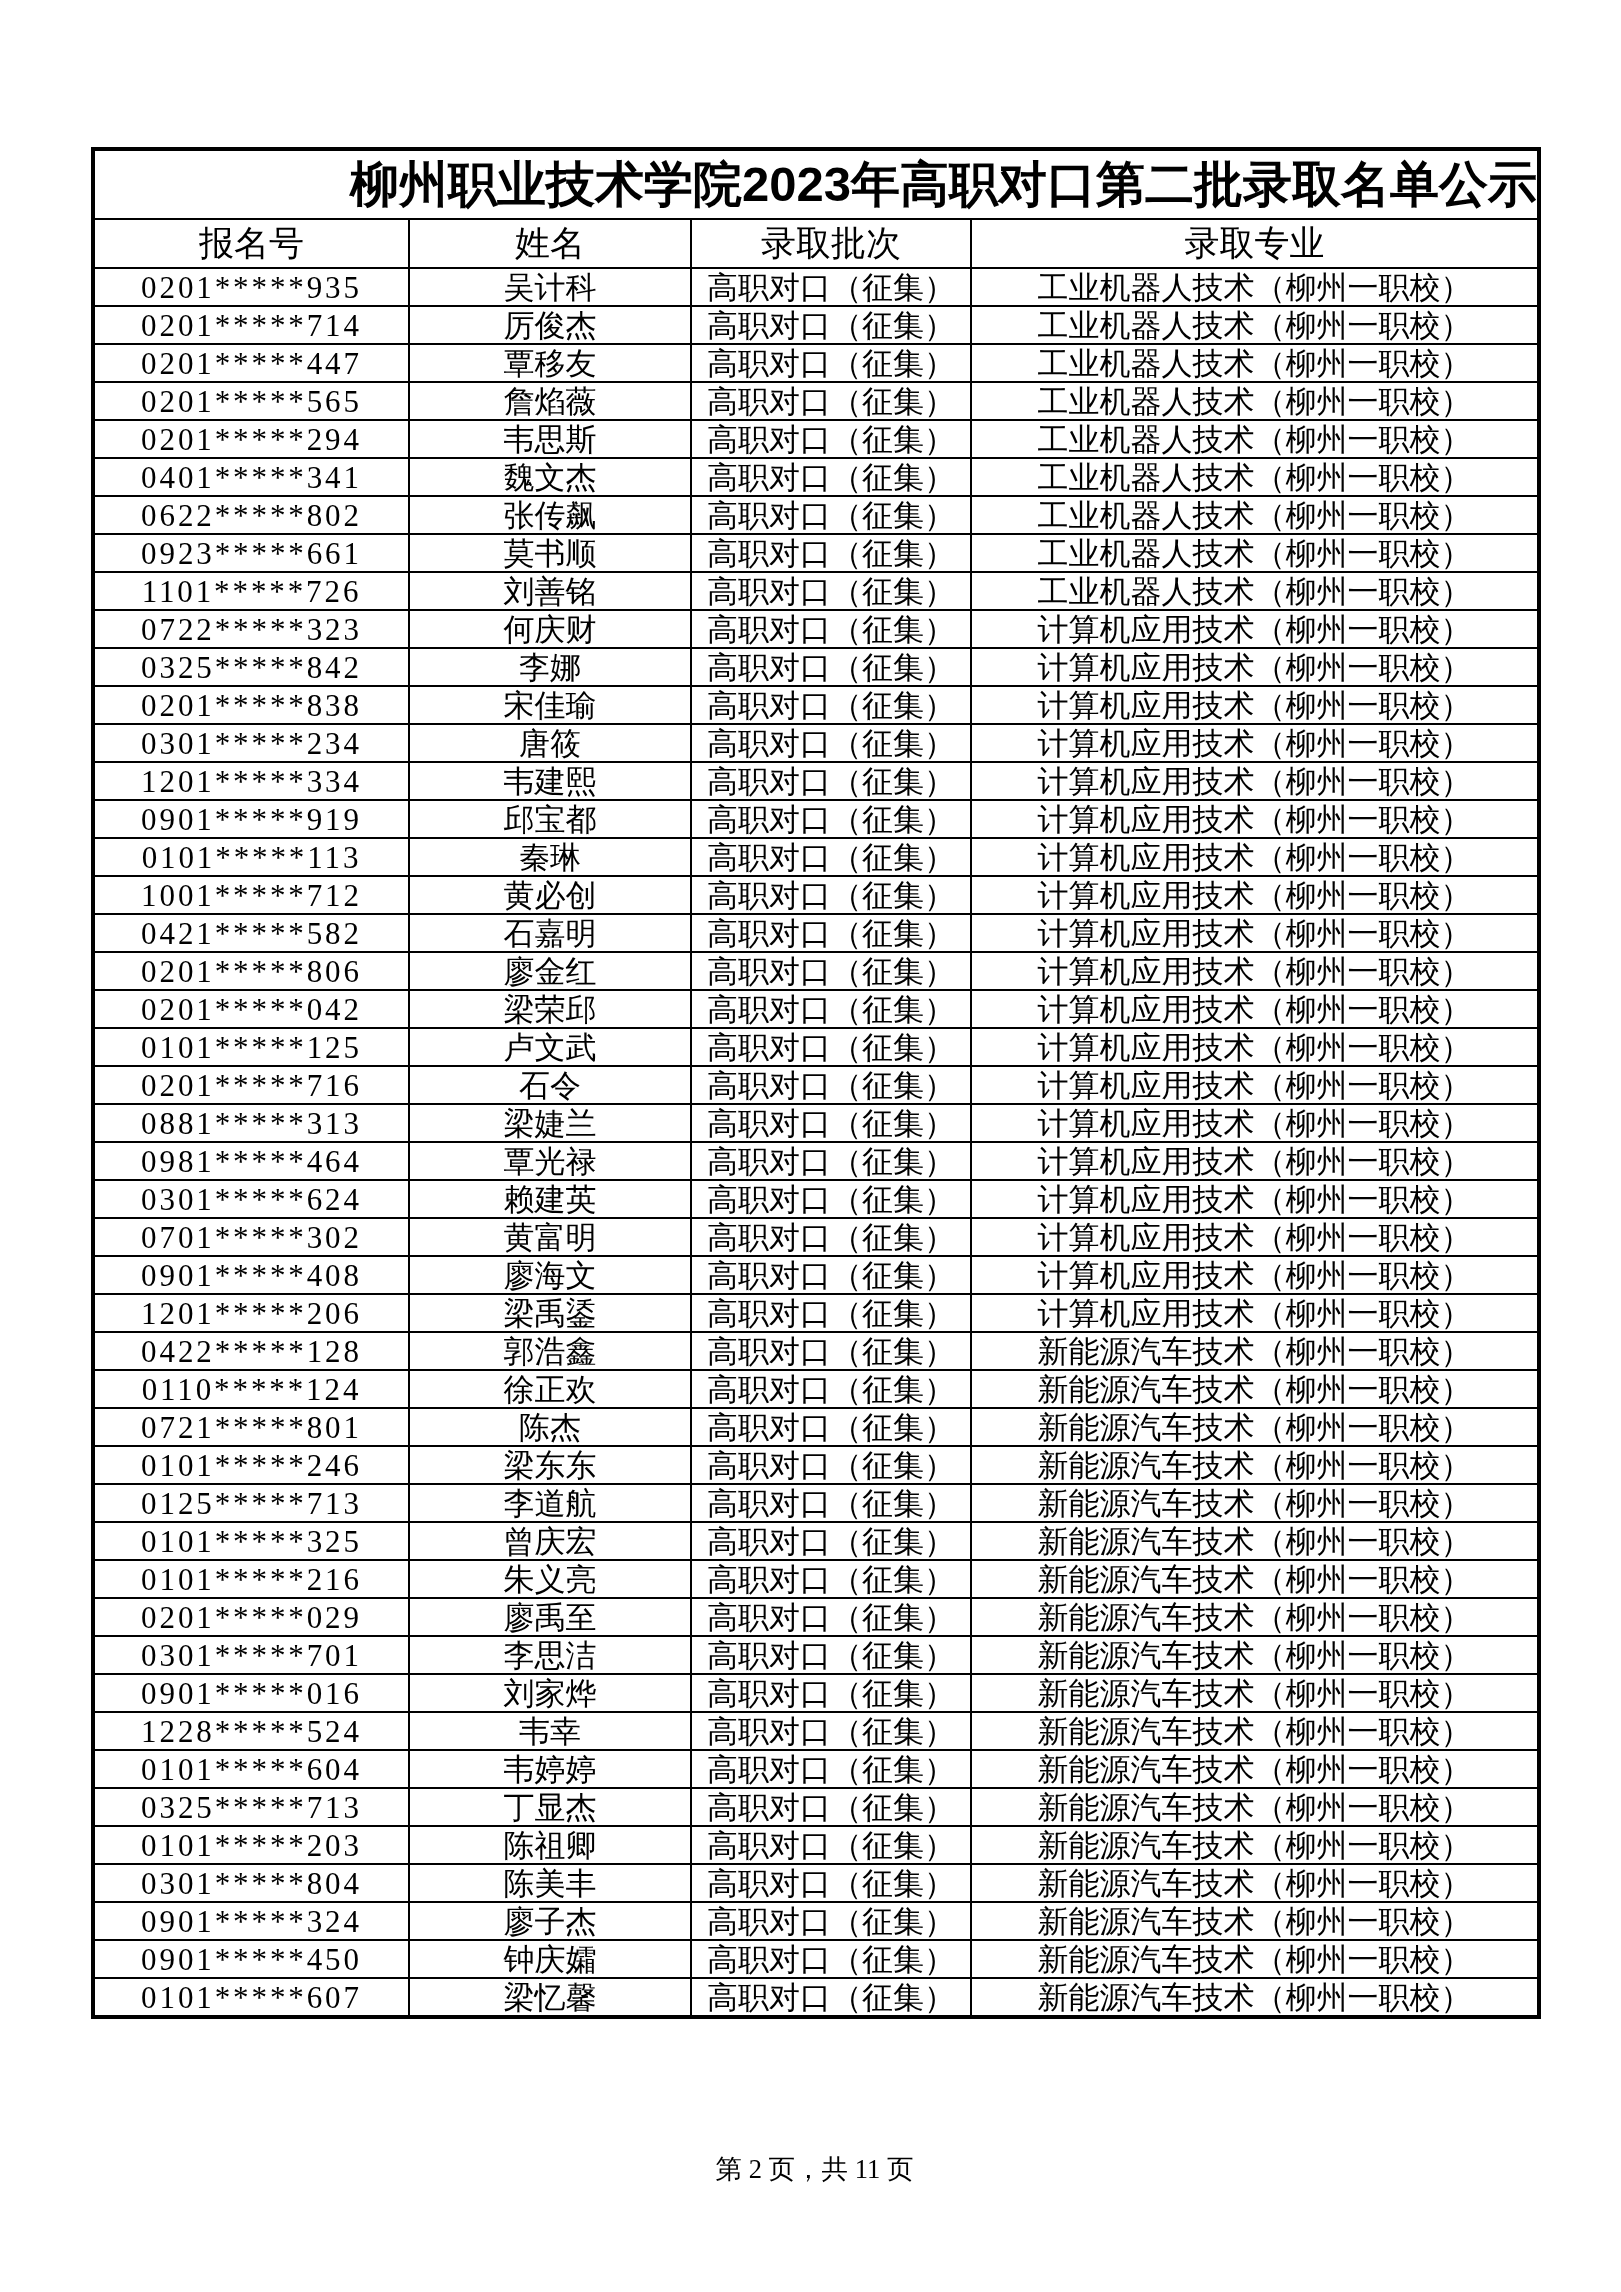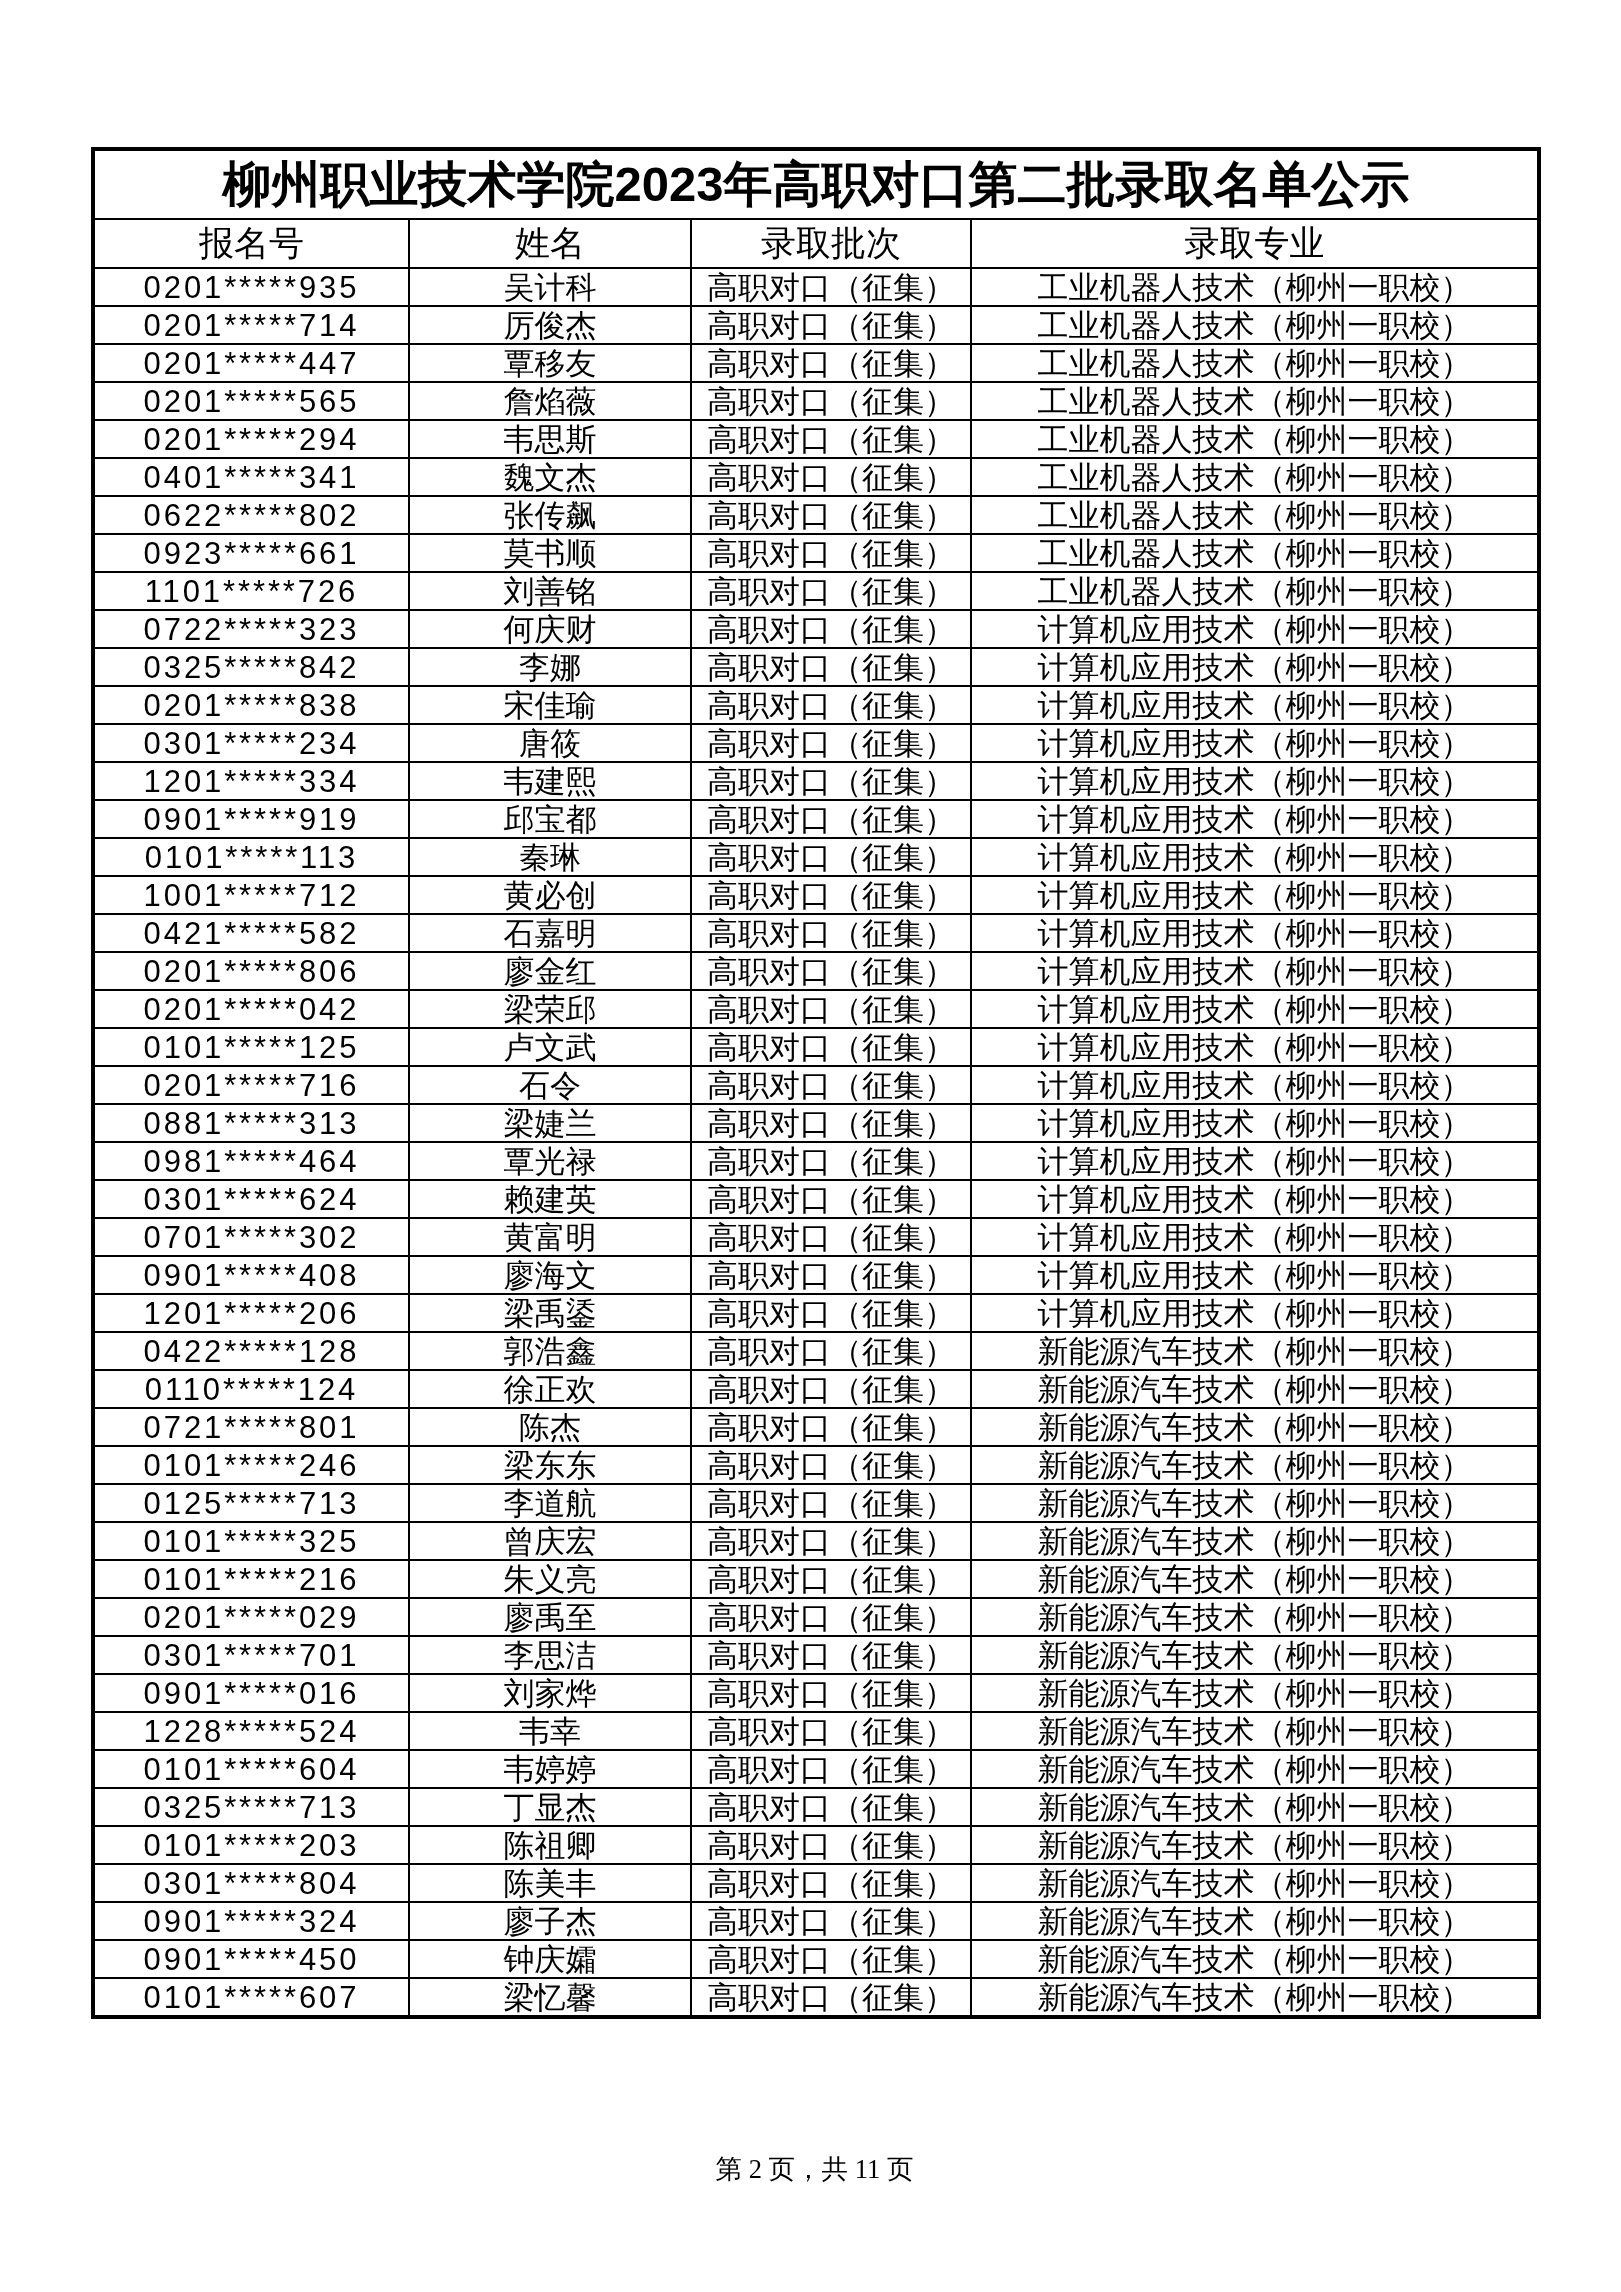--- a/index.html
+++ b/index.html
@@ -27,34 +27,36 @@
     vertical-align: middle;
     padding: 0;
     overflow: hidden;
     white-space: nowrap;
   }
   tr.title-row th {
     height: 67px;
     font-size: 49px;
     font-weight: bold;
     letter-spacing: 0px;
+    text-align: right;
   }
   tr.header-row th {
     height: 47px;
     font-size: 35px;
     font-weight: normal;
   }
   tbody.rows td {
     height: 36px;
     font-size: 31px;
     font-weight: normal;
     line-height: 1;
   }
   tbody.rows td.id-cell {
     letter-spacing: 2.9px;
+    font-family: Liberation Serif, serif;
   }
   .page-footer {
     position: absolute;
     top: 2151px;
     left: 4px;
     width: 100%;
     text-align: center;
     font-size: 26.5px;
     font-family: "Liberation Serif", serif;
     color: #000000;

